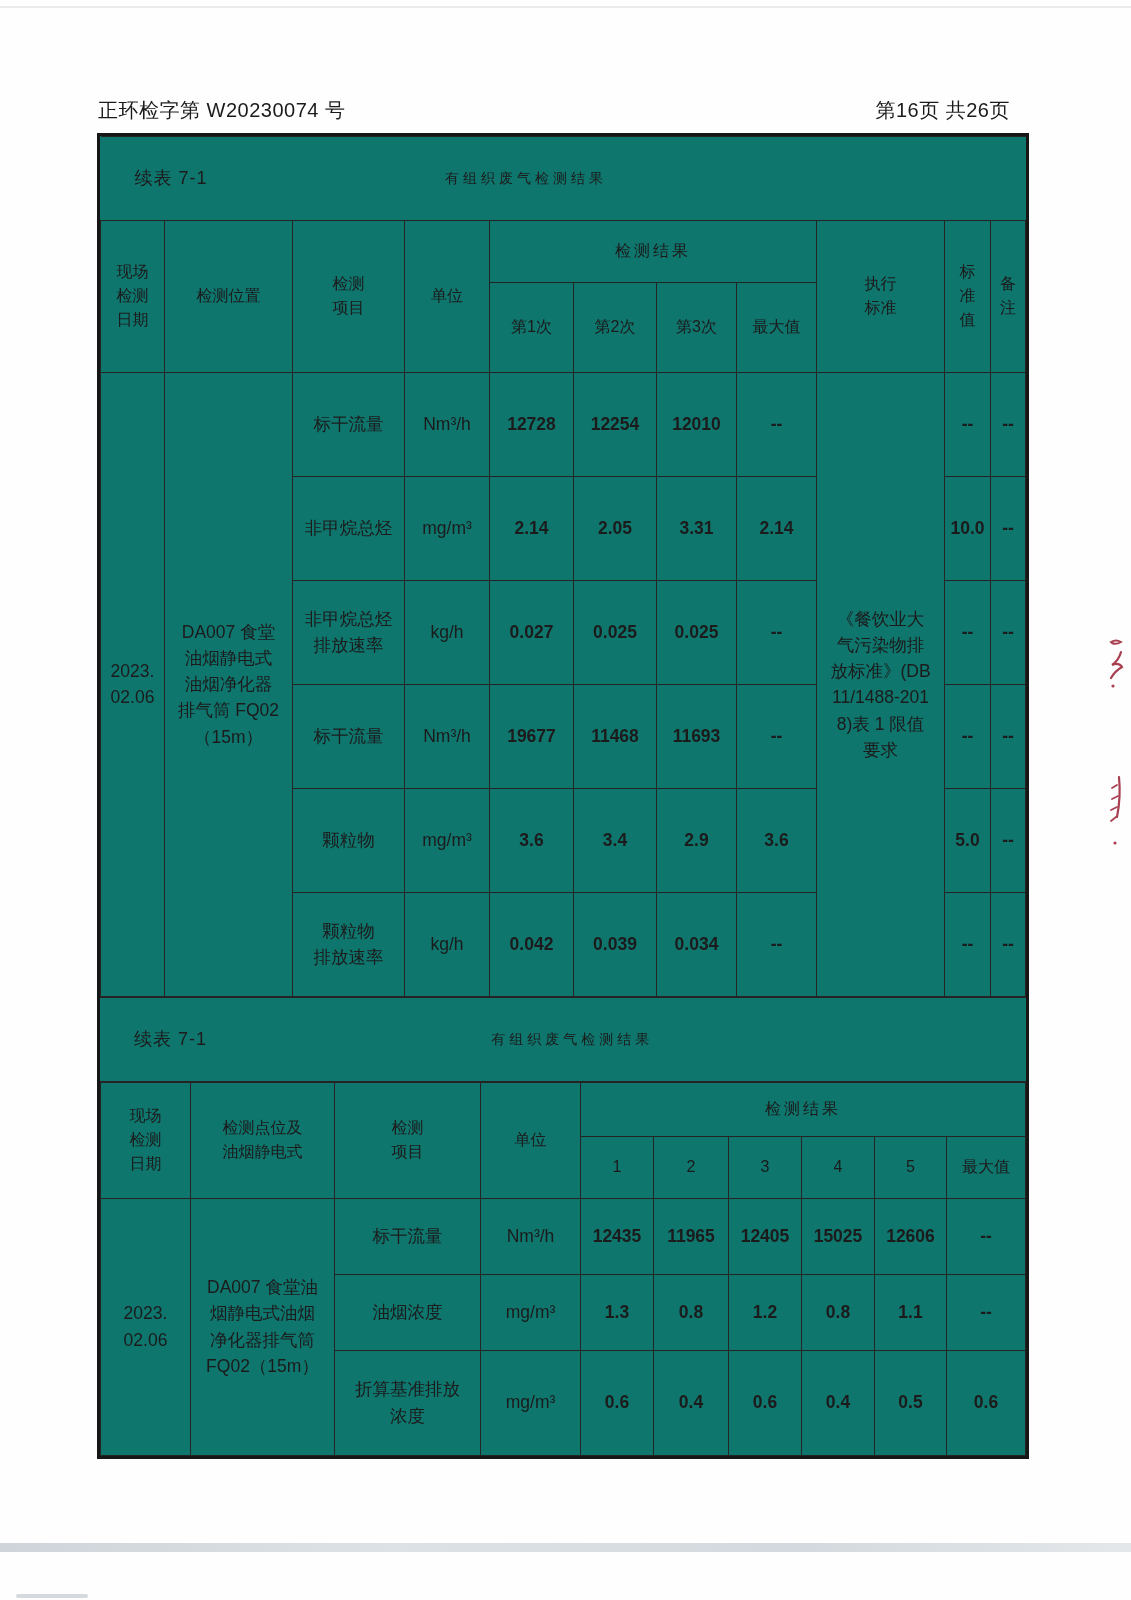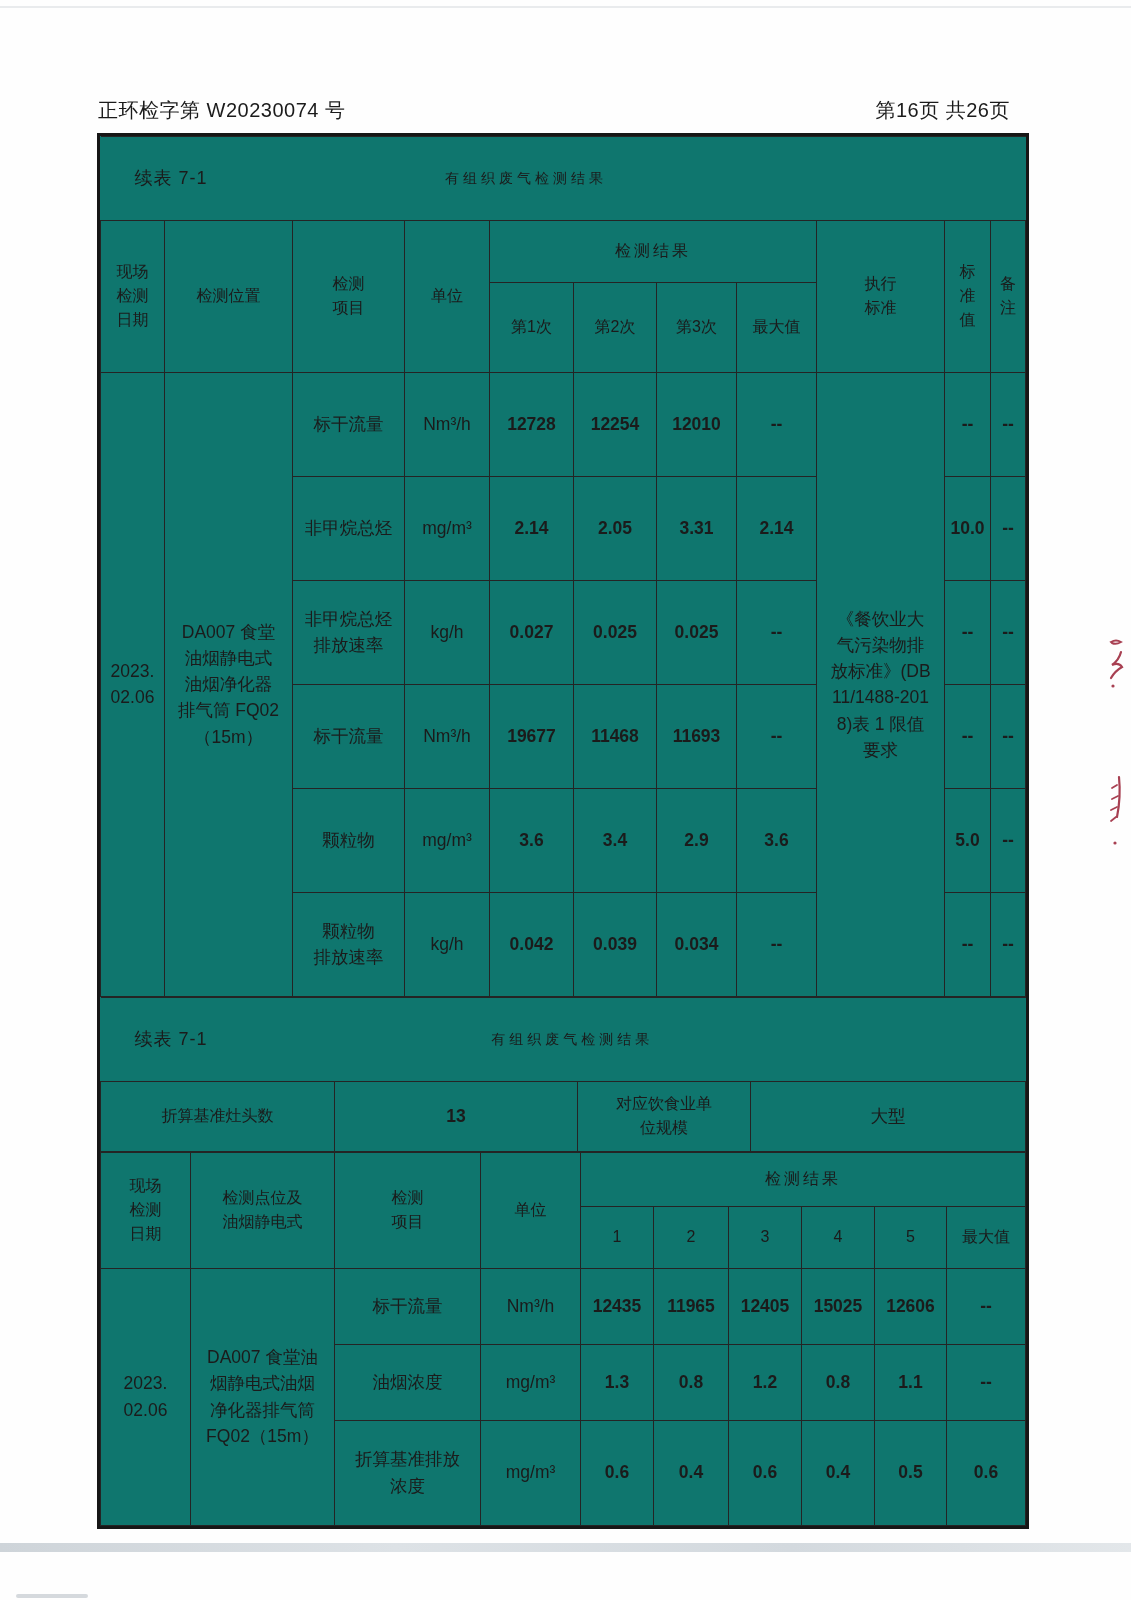--- a/index.html
+++ b/index.html
@@ -177,27 +177,20 @@
           <col style="width:243px">
           <col style="width:173px">
           <col style="width:275px">
       </colgroup>
       <tbody>
           <tr class="rh50">
         <td class="caption-cell" colspan="4">
           <span class="cap-label">续表 7-1</span>
           <span class="cap-title t2">有组织废气检测结果</span>
         </td>
-      </tr>
-      <tr class="rh70">
-        <td class="hd">折算基准灶头数</td>
-        <td class="num">13</td>
-        <td class="hd">对应饮食业单
-位规模</td>
-        <td>大型</td>
       </tr>
     </tbody>
       </table>
 
     <table>
       <colgroup>
         <col style="width:90px">
           <col style="width:144px">
           <col style="width:146px">
           <col style="width:100px">

